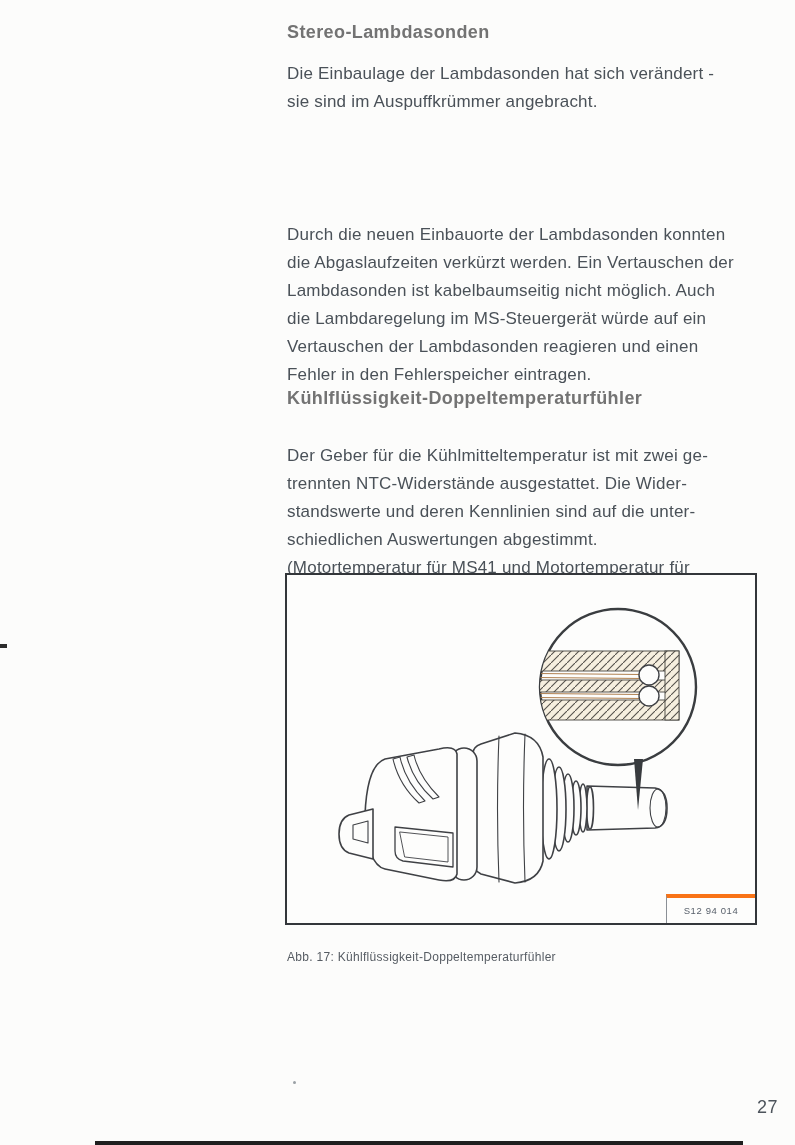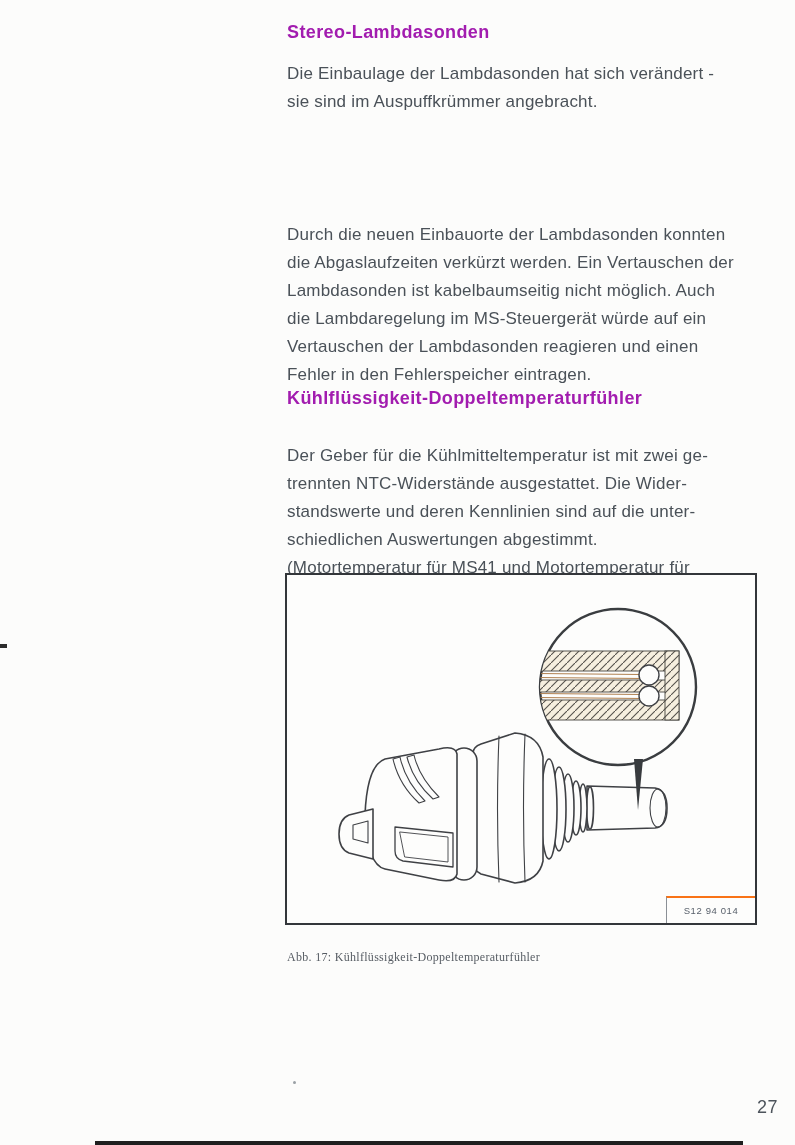--- a/index.html
+++ b/index.html
@@ -6,45 +6,45 @@
   .page {
     position:relative;
     width:795px; height:1145px;
     margin:0 auto;
     background:#fcfcfb;
     font-family:"Liberation Sans","DejaVu Sans",sans-serif;
     overflow:hidden;
   }
   .heading {
     position:absolute; left:287px;
-    font-size:18px; font-weight:bold; color:#a21caf;
+    font-size:18px; font-weight:bold; color:#737373;
     letter-spacing:0.4px; white-space:nowrap;
   }
   .para {
     position:absolute; left:287px;
     font-size:17px; line-height:28px; color:#4a5158;
     letter-spacing:0.2px; white-space:nowrap;
   }
   .figure-box {
     position:absolute; left:285px; top:573px;
     width:468px; height:348px;
     border:2px solid #33363a;
     background:#fdfdfc;
   }
   .figure-stamp {
     position:absolute; right:0; bottom:0;
     width:88px; height:25px;
     border-left:1px solid #8b9096;
-    border-top:2px solid #f97316;
+    border-top:4px solid #f97316;
     display:flex; align-items:center; justify-content:center;
     font-size:9.5px; color:#58606b; letter-spacing:0.6px;
   }
   .figure-caption {
     position:absolute; left:287px; top:950px;
-    font-size:12px; color:#565c63; letter-spacing:0.3px; white-space:nowrap;font-family:Liberation Serif, serif;
+    font-size:12px; color:#565c63; letter-spacing:0.3px; white-space:nowrap;
   }
   .page-number {
     position:absolute; left:737px; top:1097px;
     font-size:18px; color:#4d545c; letter-spacing:0.5px;margin-left:20px;
   }
   .scan-bar-bottom {
     position:absolute; left:95px; top:1141px;
     width:648px; height:4px; background:#1f1f1f;
   }
   .scan-tick-left {

